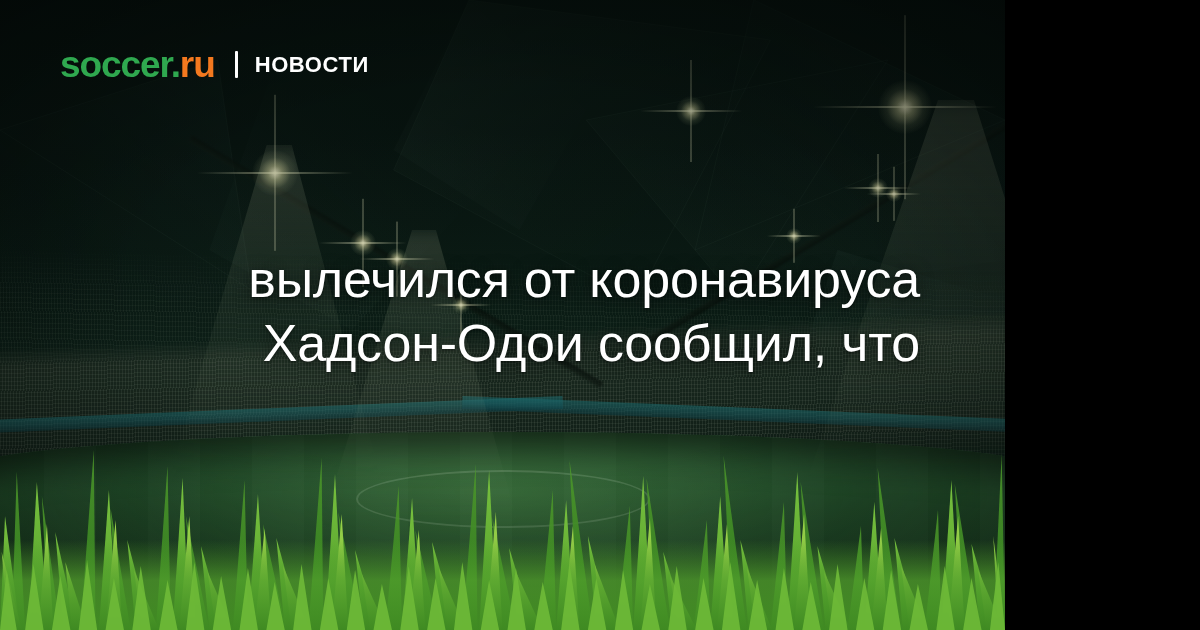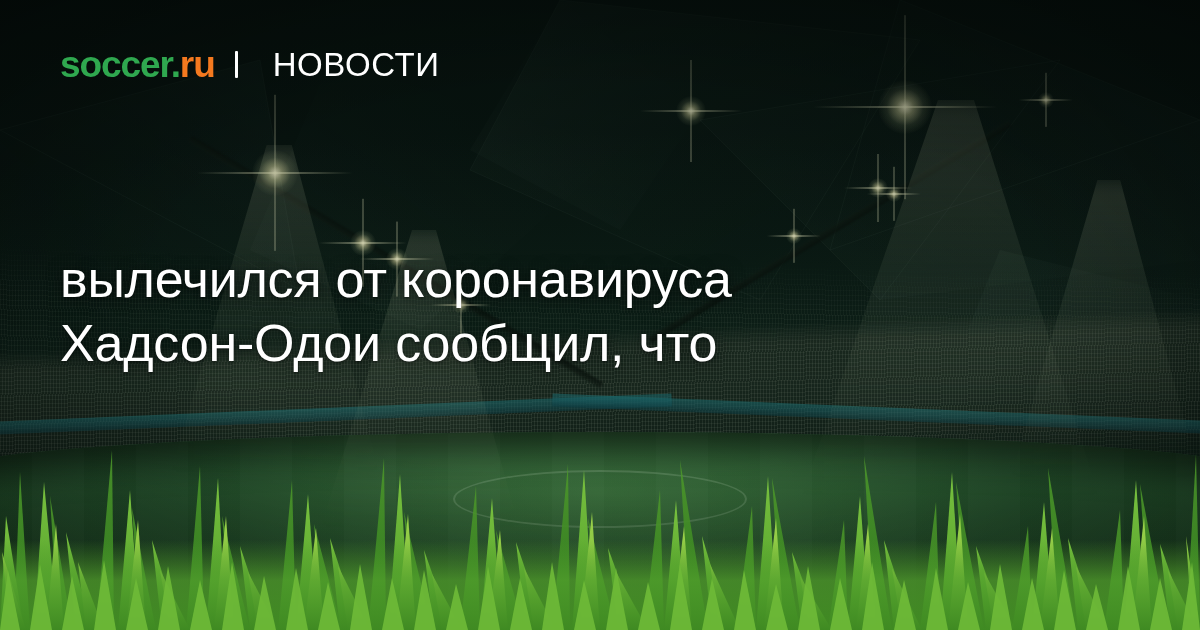--- a/index.html
+++ b/index.html
@@ -1,19 +1,20 @@
 <!DOCTYPE html>
 <html><head>
 <meta charset="utf-8">
 <style>
   html,body{margin:0;padding:0;background:#000;}
   #stage{
-    position:relative;width:1200px;height:630px;overflow:hidden;
+    position:relative;width:1005px;height:630px;overflow:hidden;
     background:#404040;
     font-family:"Liberation Sans","DejaVu Sans",sans-serif;
+    text-align:right;
   }
 
   
   .layer{position:absolute;inset:0;}
 
   
   .bg-base{
     background:
       radial-gradient(120% 75% at 50% 96%, #1d3a22 0%, #142a1c 28%, #0d2018 55%, #081410 100%),
       linear-gradient(170deg,#0c1c18 0%, #0e211a 32%, #10271c 58%, #0a1a14 100%);
@@ -121,23 +122,22 @@
     white-space:nowrap;
   }
   .logo .s-green{color:#2fa84f;}
   .logo .s-dot{color:#2fa84f;}
   .logo .s-ru{color:#f4791f;}
   .divider{
     display:inline-block;width:3px;height:27px;background:#ffffff;
     margin:0 17px 0 20px;border-radius:1px;
   }
   .section-label{
-    color:#ffffff;font-size:33px;font-weight:normal;letter-spacing:.6px;line-height:1;
+    color:#ffffff;font-size:22px;font-weight:bold;letter-spacing:.6px;line-height:1;
     white-space:nowrap;
-    margin-left:18px;
   }
 
   .headline{
     position:absolute;left:60px;top:247px;width:860px;
     color:#ffffff;font-size:52px;font-weight:normal;line-height:64px;
     letter-spacing:-.2px;
     text-shadow:0 2px 16px rgba(0,0,0,.55), 0 1px 3px rgba(0,0,0,.45);
   }
   .headline .ln{display:block;white-space:nowrap;}
 </style>

